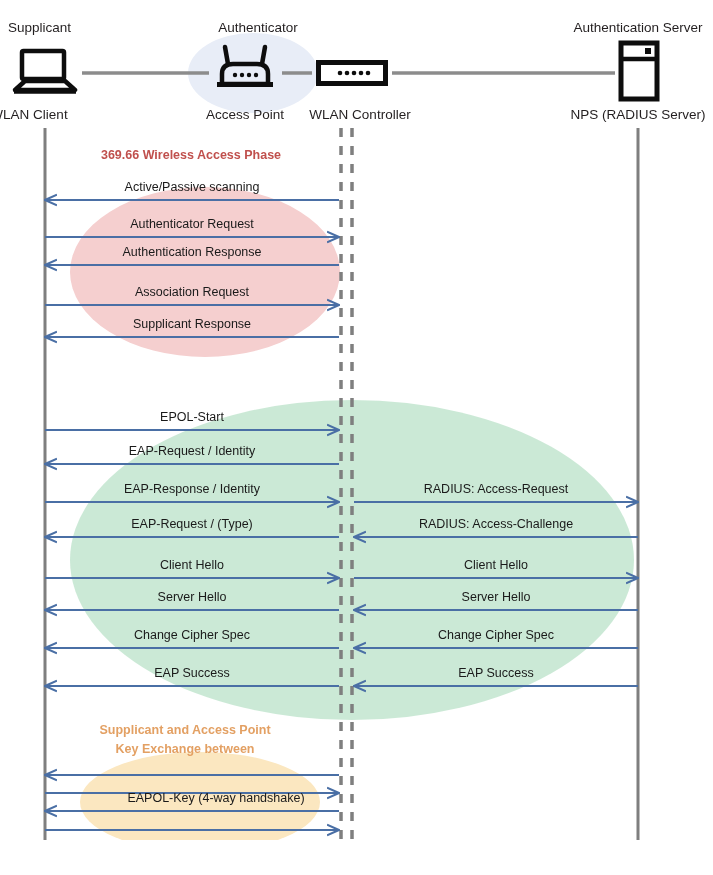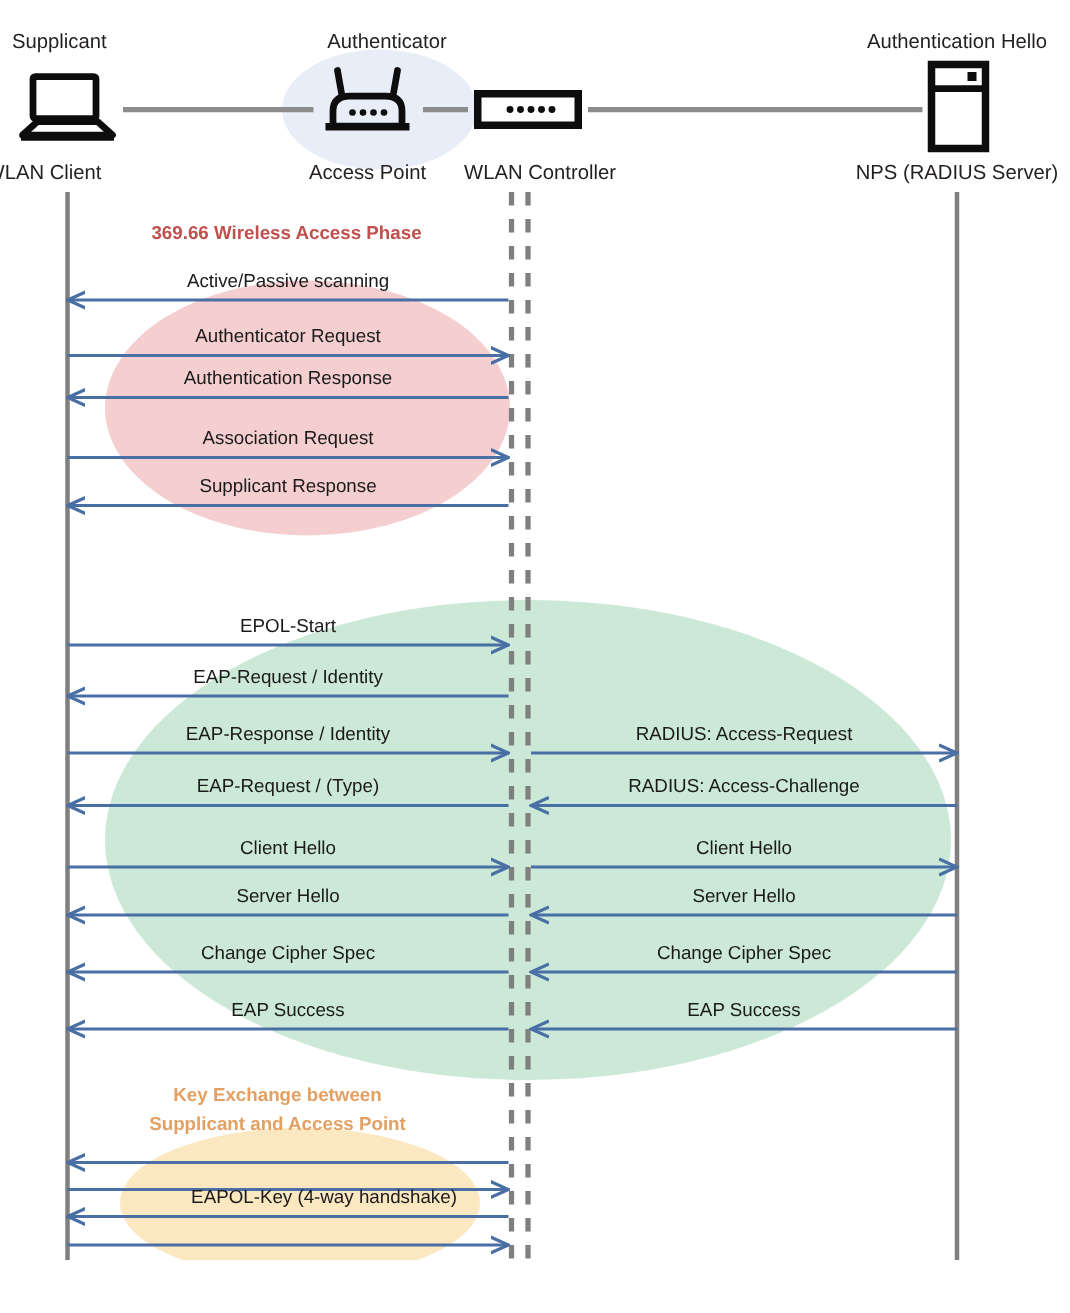--- a/index.html
+++ b/index.html
@@ -60,21 +60,21 @@
 
 <div id="diagram">
 
   <svg class="layer" viewBox="0 0 713 875">
 
     <ellipse cx="253" cy="73" rx="65" ry="40" fill="#e8edf7"></ellipse>
   </svg>
 
   <div class="hdr-title" style="left:8px; top:20px;">Supplicant</div>
   <div class="hdr-title" style="left:258px; top:20px; transform:translateX(-50%);">Authenticator</div>
-  <div class="hdr-title" style="left:638px; top:20px; transform:translateX(-50%);">Authentication Hello</div>
+  <div class="hdr-title" style="left:638px; top:20px; transform:translateX(-50%);">Authentication Server</div>
 
   <div class="icon-box" style="left:12px; top:48px;">
     <svg width="66" height="48" viewBox="0 0 66 48">
       <rect x="10" y="3" width="42" height="28" rx="1.5" fill="none" stroke="#0d0d0d" stroke-width="4.5"></rect>
       <path d="M3 42 L13 33 L53 33 L63 42 Z" fill="none" stroke="#0d0d0d" stroke-width="4.5" stroke-linejoin="round"></path>
       <line x1="2" y1="43.5" x2="64" y2="43.5" stroke="#0d0d0d" stroke-width="4.5"></line>
     </svg>
   </div>
 
   <div class="icon-box" style="left:213px; top:44px;">
@@ -166,22 +166,22 @@
         <line x1="45" x2="339" y1="793" y2="793" marker-end="url(#arrR)"></line>
         <line x1="339" x2="45" y1="811" y2="811" marker-end="url(#arrL)"></line>
         <line x1="45" x2="339" y1="830" y2="830" marker-end="url(#arrR)"></line>
       </g>
   </svg>
 
   <div class="phase-label" style="left:191px; top:146px; transform:translateX(-50%); color:#c0504d;">369.66 Wireless Access Phase</div>
 
 
   <div class="phase-label" style="left:185px; top:721px; transform:translateX(-50%); color:#e3a063;">
+    <div>Supplicant and Access Point</div>
     <div>Key Exchange between</div>
-    <div>Supplicant and Access Point</div>
   </div>
 
   <div id="msg-labels">
       <div class="msg-label" style="left: 192px; top: 180px;">Active/Passive scanning</div>
       <div class="msg-label" style="left: 192px; top: 217px;">Authenticator Request</div>
       <div class="msg-label" style="left: 192px; top: 245px;">Authentication Response</div>
       <div class="msg-label" style="left: 192px; top: 285px;">Association Request</div>
       <div class="msg-label" style="left: 192px; top: 317px;">Supplicant Response</div>
       <div class="msg-label" style="left: 192px; top: 410px;">EPOL-Start</div>
       <div class="msg-label" style="left: 192px; top: 444px;">EAP-Request / Identity</div>

